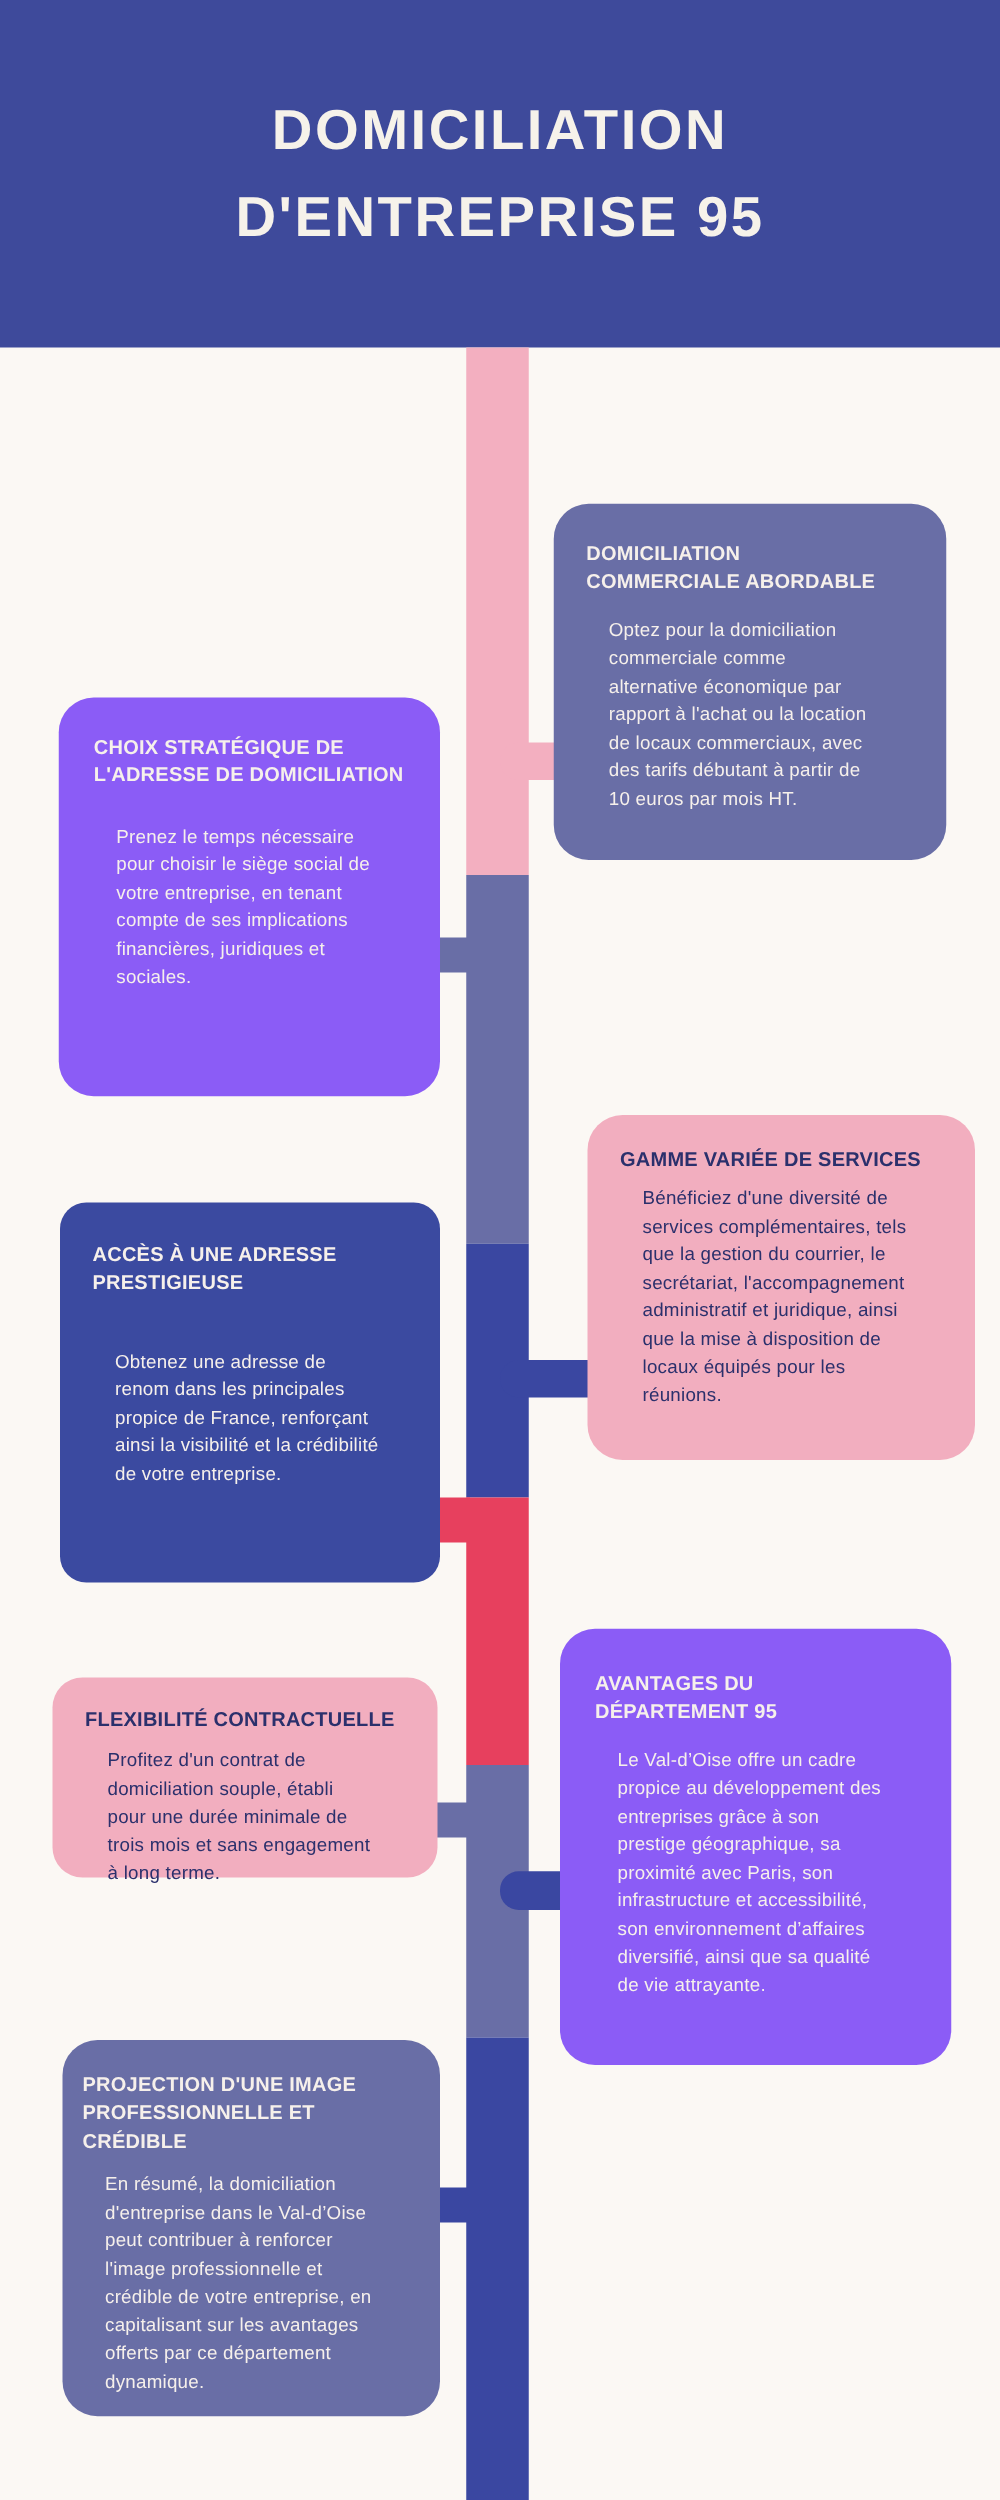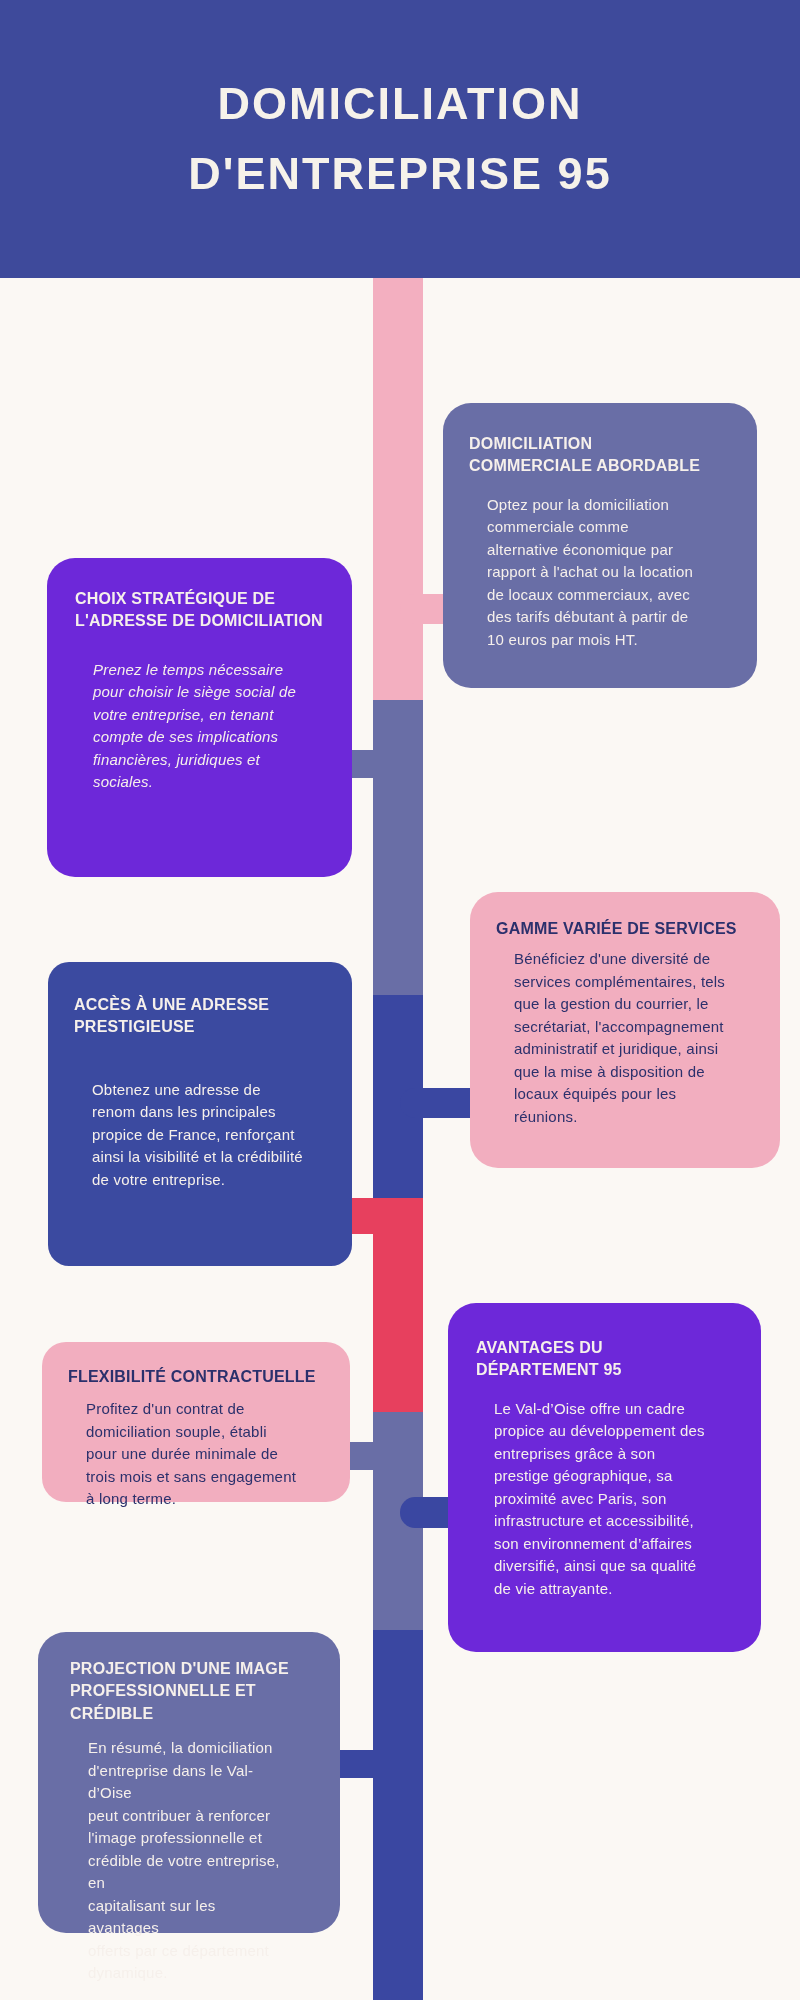--- a/index.html
+++ b/index.html
@@ -35,37 +35,37 @@
   .c-l3{left:348px;top:1442px;width:28px;height:28px;background:#696EA6;}
   .c-r3{left:400px;top:1497px;width:52px;height:31px;background:#3A47A1;}
   .c-l4{left:335px;top:1750px;width:41px;height:28px;background:#3A47A1;}
 
   
   .card{position:absolute;z-index:3;border-radius:28px;box-sizing:border-box;}
   .card h2{margin:0;font-size:16px;font-weight:bold;line-height:1.4;white-space:pre-line;
            letter-spacing:0.2px;}
   .card p{margin:18px;font-size:15px;line-height:1.5;white-space:pre-line;letter-spacing:0.2px;}
   .theme-slate{background:#696EA6;color:#F6F0EB;}
-  .theme-red  {background:#6d28d9;color:#F6F0EB;}
+  .theme-red  {background:#8b5cf6;color:#F6F0EB;}
   .theme-navy {background:#3B4AA0;color:#F6F0EB;border-radius:21px;}
   .theme-pink {background:#F2AEBF;color:#2B306C;}
 
   .card-r1{left:443px;top:403px;width:314px;height:285px;padding:30px 26px;}
   .card-r1 p{margin-top:16px;}
   .card-l1{left:47px;top:558px;width:305px;height:319px;padding:30px 28px;}
-  .card-l1 p{margin-top:26px;font-style:italic;}
+  .card-l1 p{margin-top:26px;}
   .card-r2{left:470px;top:892px;width:310px;height:276px;padding:26px 26px;}
   .card-r2 p{margin-top:8px;}
   .card-l2{left:48px;top:962px;width:304px;height:304px;padding:32px 22px 32px 26px;}
   .card-l2 p{margin-top:40px;}
   .card-l3{left:42px;top:1342px;width:308px;height:160px;padding:24px 26px;border-radius:24px;}
   .card-l3 p{margin-top:10px;}
   .card-r3{left:448px;top:1303px;width:313px;height:349px;padding:34px 28px;}
   .card-r3 p{margin-top:16px;}
-  .card-l4{left:38px;top:1632px;width:302px;height:301px;padding:26px 32px;}
+  .card-l4{left:50px;top:1632px;width:302px;height:301px;padding:26px 16px;}
   .card-l4 p{margin-top:12px;}
 </style>
 </head>
 <body>
 
 <div id="canvas">
 
   <div class="header">
     <h1>DOMICILIATION
 D'ENTREPRISE 95</h1>

